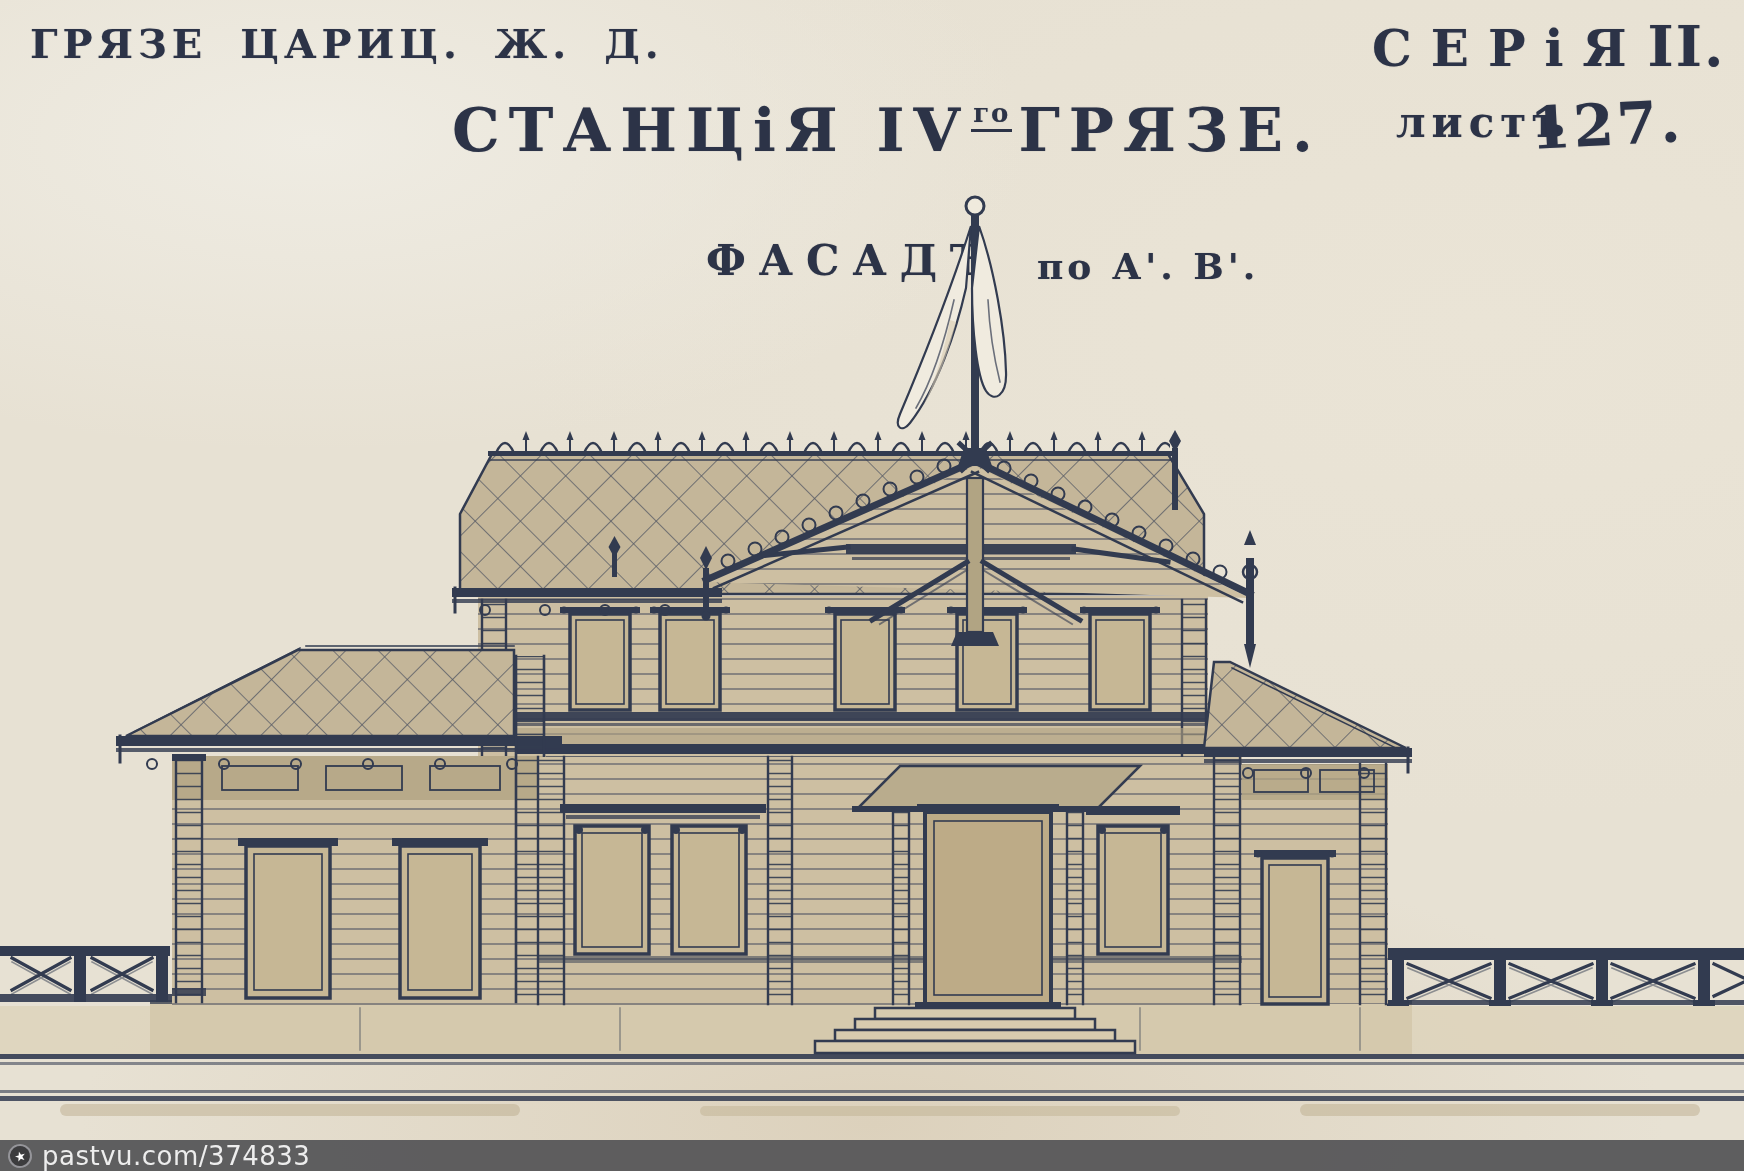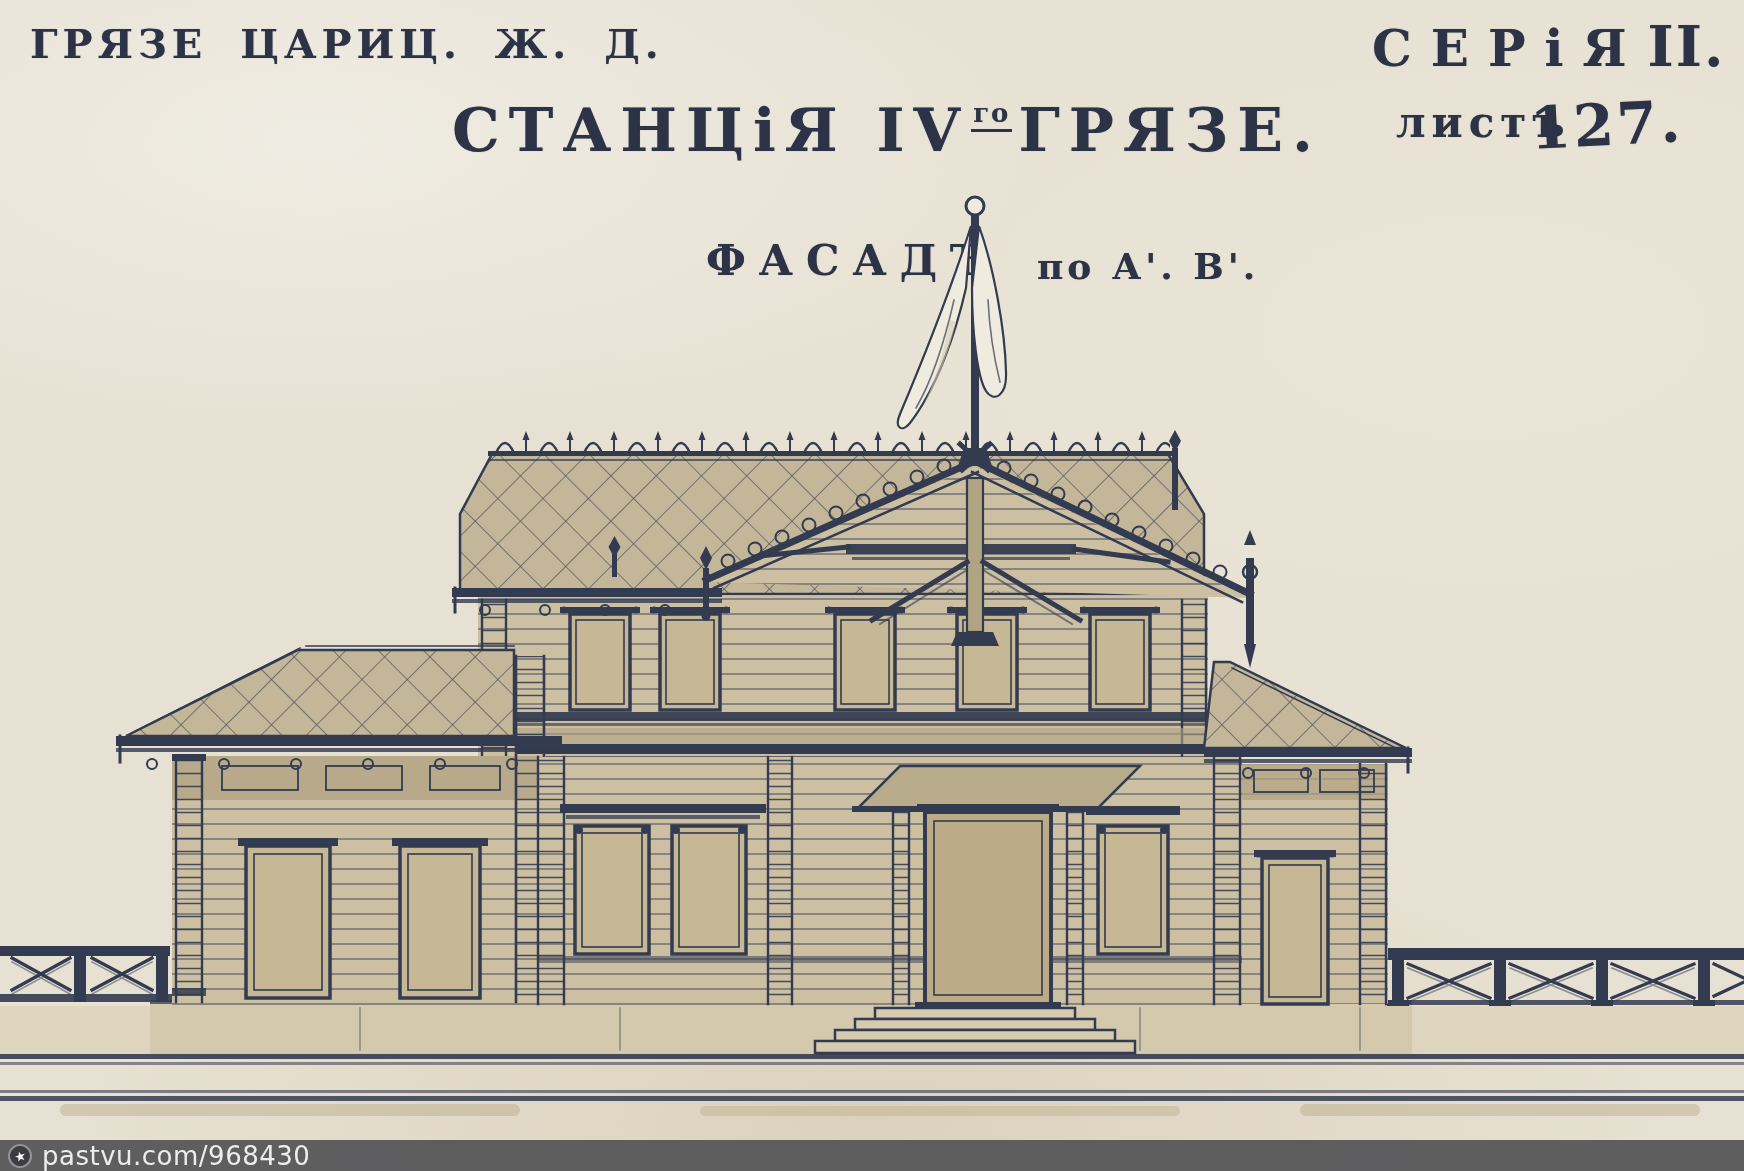--- a/index.html
+++ b/index.html
@@ -388,15 +388,15 @@
       <circle cx="975" cy="206" r="9" fill="#efeadd" stroke="#323b50" stroke-width="3"></circle>
       <path d="M971 226 C950 292 922 362 900 414 C894 428 902 433 910 423 C937 388 956 332 966 288 Z" fill="#f0ebdf" stroke="#323b50" stroke-width="2.2"></path>
       <path d="M979 226 C994 268 1005 330 1006 372 C1007 396 994 403 986 391 C977 377 972 330 972 288 Z" fill="#f0ebdf" stroke="#323b50" stroke-width="2.2"></path>
       <path class="k" stroke-width="1.6" opacity="0.7" d="M954 300 C944 344 930 384 916 408 M988 300 C990 340 996 366 1000 382"></path>
       <path d="M950 320 C944 352 934 384 924 404 C938 382 950 348 956 322 Z" fill="#d8cbb0" opacity="0.6"></path>
     </g>
   </svg>
 
   <div id="watermark-bar">
     <span id="watermark-logo">★</span>
-    <span id="watermark-text">pastvu.com/968430</span>
+    <span id="watermark-text">pastvu.com/374833</span>
   </div>
 </div>
 
 </body></html>

